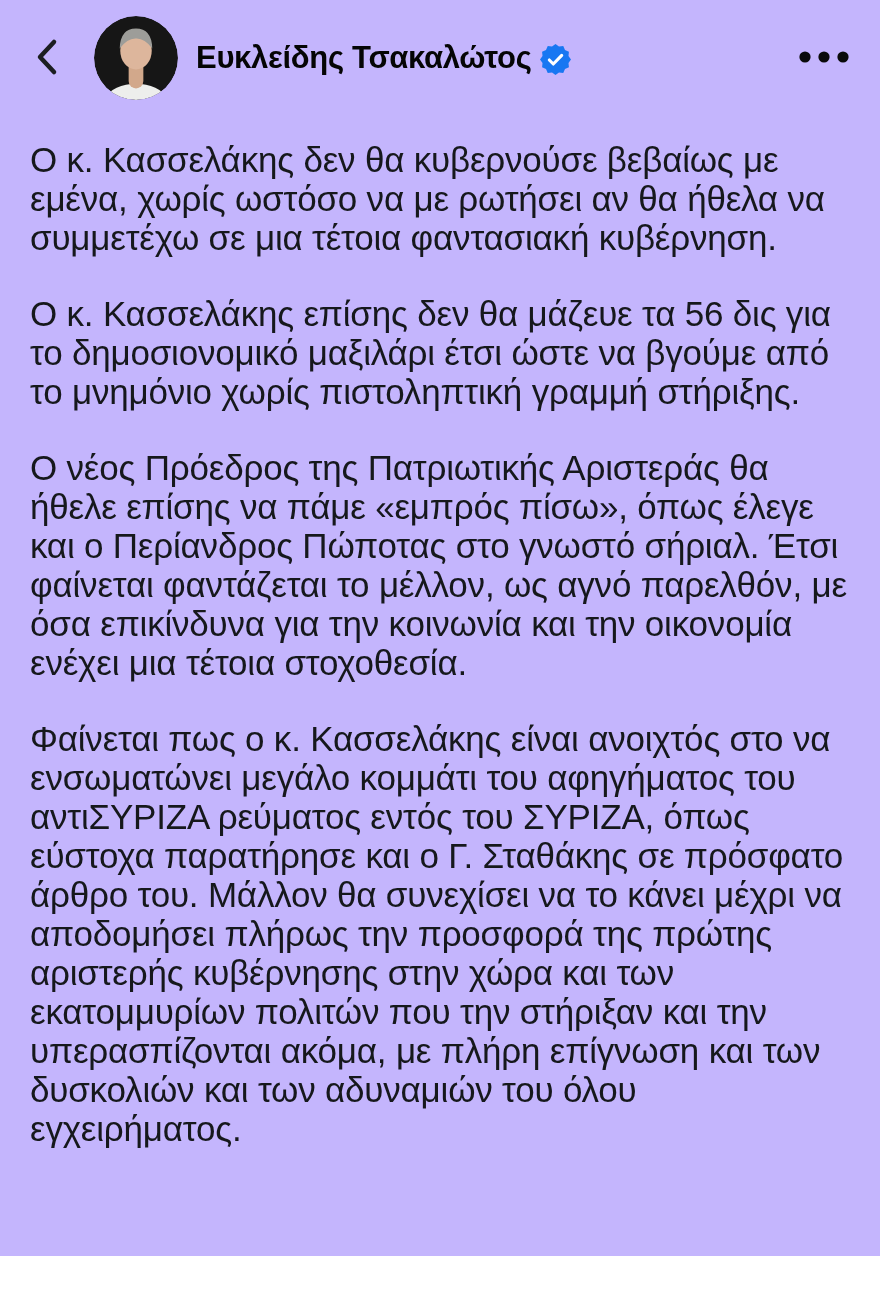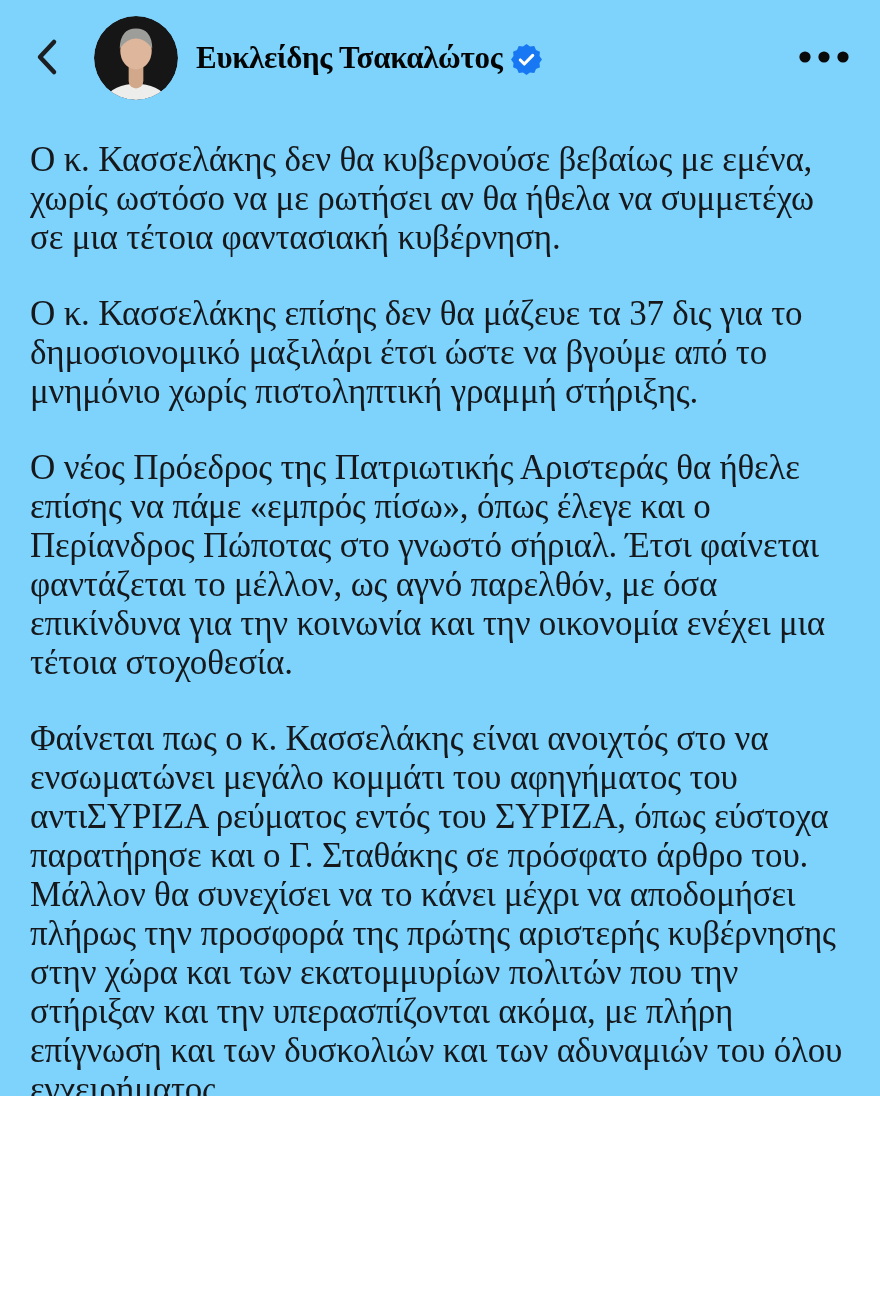--- a/index.html
+++ b/index.html
@@ -4,25 +4,24 @@
 <style>
   html, body {
     margin: 0;
     padding: 0;
     background: #ffffff;
     font-family: "Liberation Sans", "DejaVu Sans", sans-serif;
     color: #141619;
   }
   .page {
     width: 880px;
-    height: 1096px;
-    background: #7dd3fc;
+    height: 1256px;
+    background: #c4b5fd;
     overflow: hidden;
     box-sizing: border-box;
-    font-family: Liberation Serif, serif;
   }
 
   
   .post-header {
     display: flex;
     align-items: center;
     padding: 10px 28px 6px 0;
     height: 96px;
   }
   .back-btn {
@@ -149,18 +148,18 @@
           <circle cx="7" cy="7" r="5.6" fill="#0a0a0a"></circle>
           <circle cx="26" cy="7" r="5.6" fill="#0a0a0a"></circle>
           <circle cx="45" cy="7" r="5.6" fill="#0a0a0a"></circle>
         </svg>
       </span>
     </button>
   </div>
 
   <div class="post-body">
     <p class="post-paragraph">Ο κ. Κασσελάκης δεν θα κυβερνούσε βεβαίως με εμένα, χωρίς ωστόσο να με ρωτήσει αν θα ήθελα να συμμετέχω σε μια τέτοια φαντασιακή κυβέρνηση.</p>
-    <p class="post-paragraph">Ο κ. Κασσελάκης επίσης δεν θα μάζευε τα 37 δις για το δημοσιονομικό μαξιλάρι έτσι ώστε να βγούμε από το μνημόνιο χωρίς πιστοληπτική γραμμή στήριξης.</p>
+    <p class="post-paragraph">Ο κ. Κασσελάκης επίσης δεν θα μάζευε τα 56 δις για το δημοσιονομικό μαξιλάρι έτσι ώστε να βγούμε από το μνημόνιο χωρίς πιστοληπτική γραμμή στήριξης.</p>
     <p class="post-paragraph">Ο νέος Πρόεδρος της Πατριωτικής Αριστεράς θα ήθελε επίσης να πάμε «εμπρός πίσω», όπως έλεγε και ο Περίανδρος Πώποτας στο γνωστό σήριαλ. Έτσι φαίνεται φαντάζεται το μέλλον, ως αγνό παρελθόν, με όσα επικίνδυνα για την κοινωνία και την οικονομία ενέχει μια τέτοια στοχοθεσία.</p>
     <p class="post-paragraph">Φαίνεται πως ο κ. Κασσελάκης είναι ανοιχτός στο να ενσωματώνει μεγάλο κομμάτι του αφηγήματος του αντιΣΥΡΙΖΑ ρεύματος εντός του ΣΥΡΙΖΑ, όπως εύστοχα παρατήρησε και ο Γ. Σταθάκης σε πρόσφατο άρθρο του. Μάλλον θα συνεχίσει να το κάνει μέχρι να αποδομήσει πλήρως την προσφορά της πρώτης αριστερής κυβέρνησης στην χώρα και των εκατομμυρίων πολιτών που την στήριξαν και την υπερασπίζονται ακόμα, με πλήρη επίγνωση και των δυσκολιών και των αδυναμιών του όλου εγχειρήματος.</p>
   </div>
 
 </div>
 
 </body></html>

